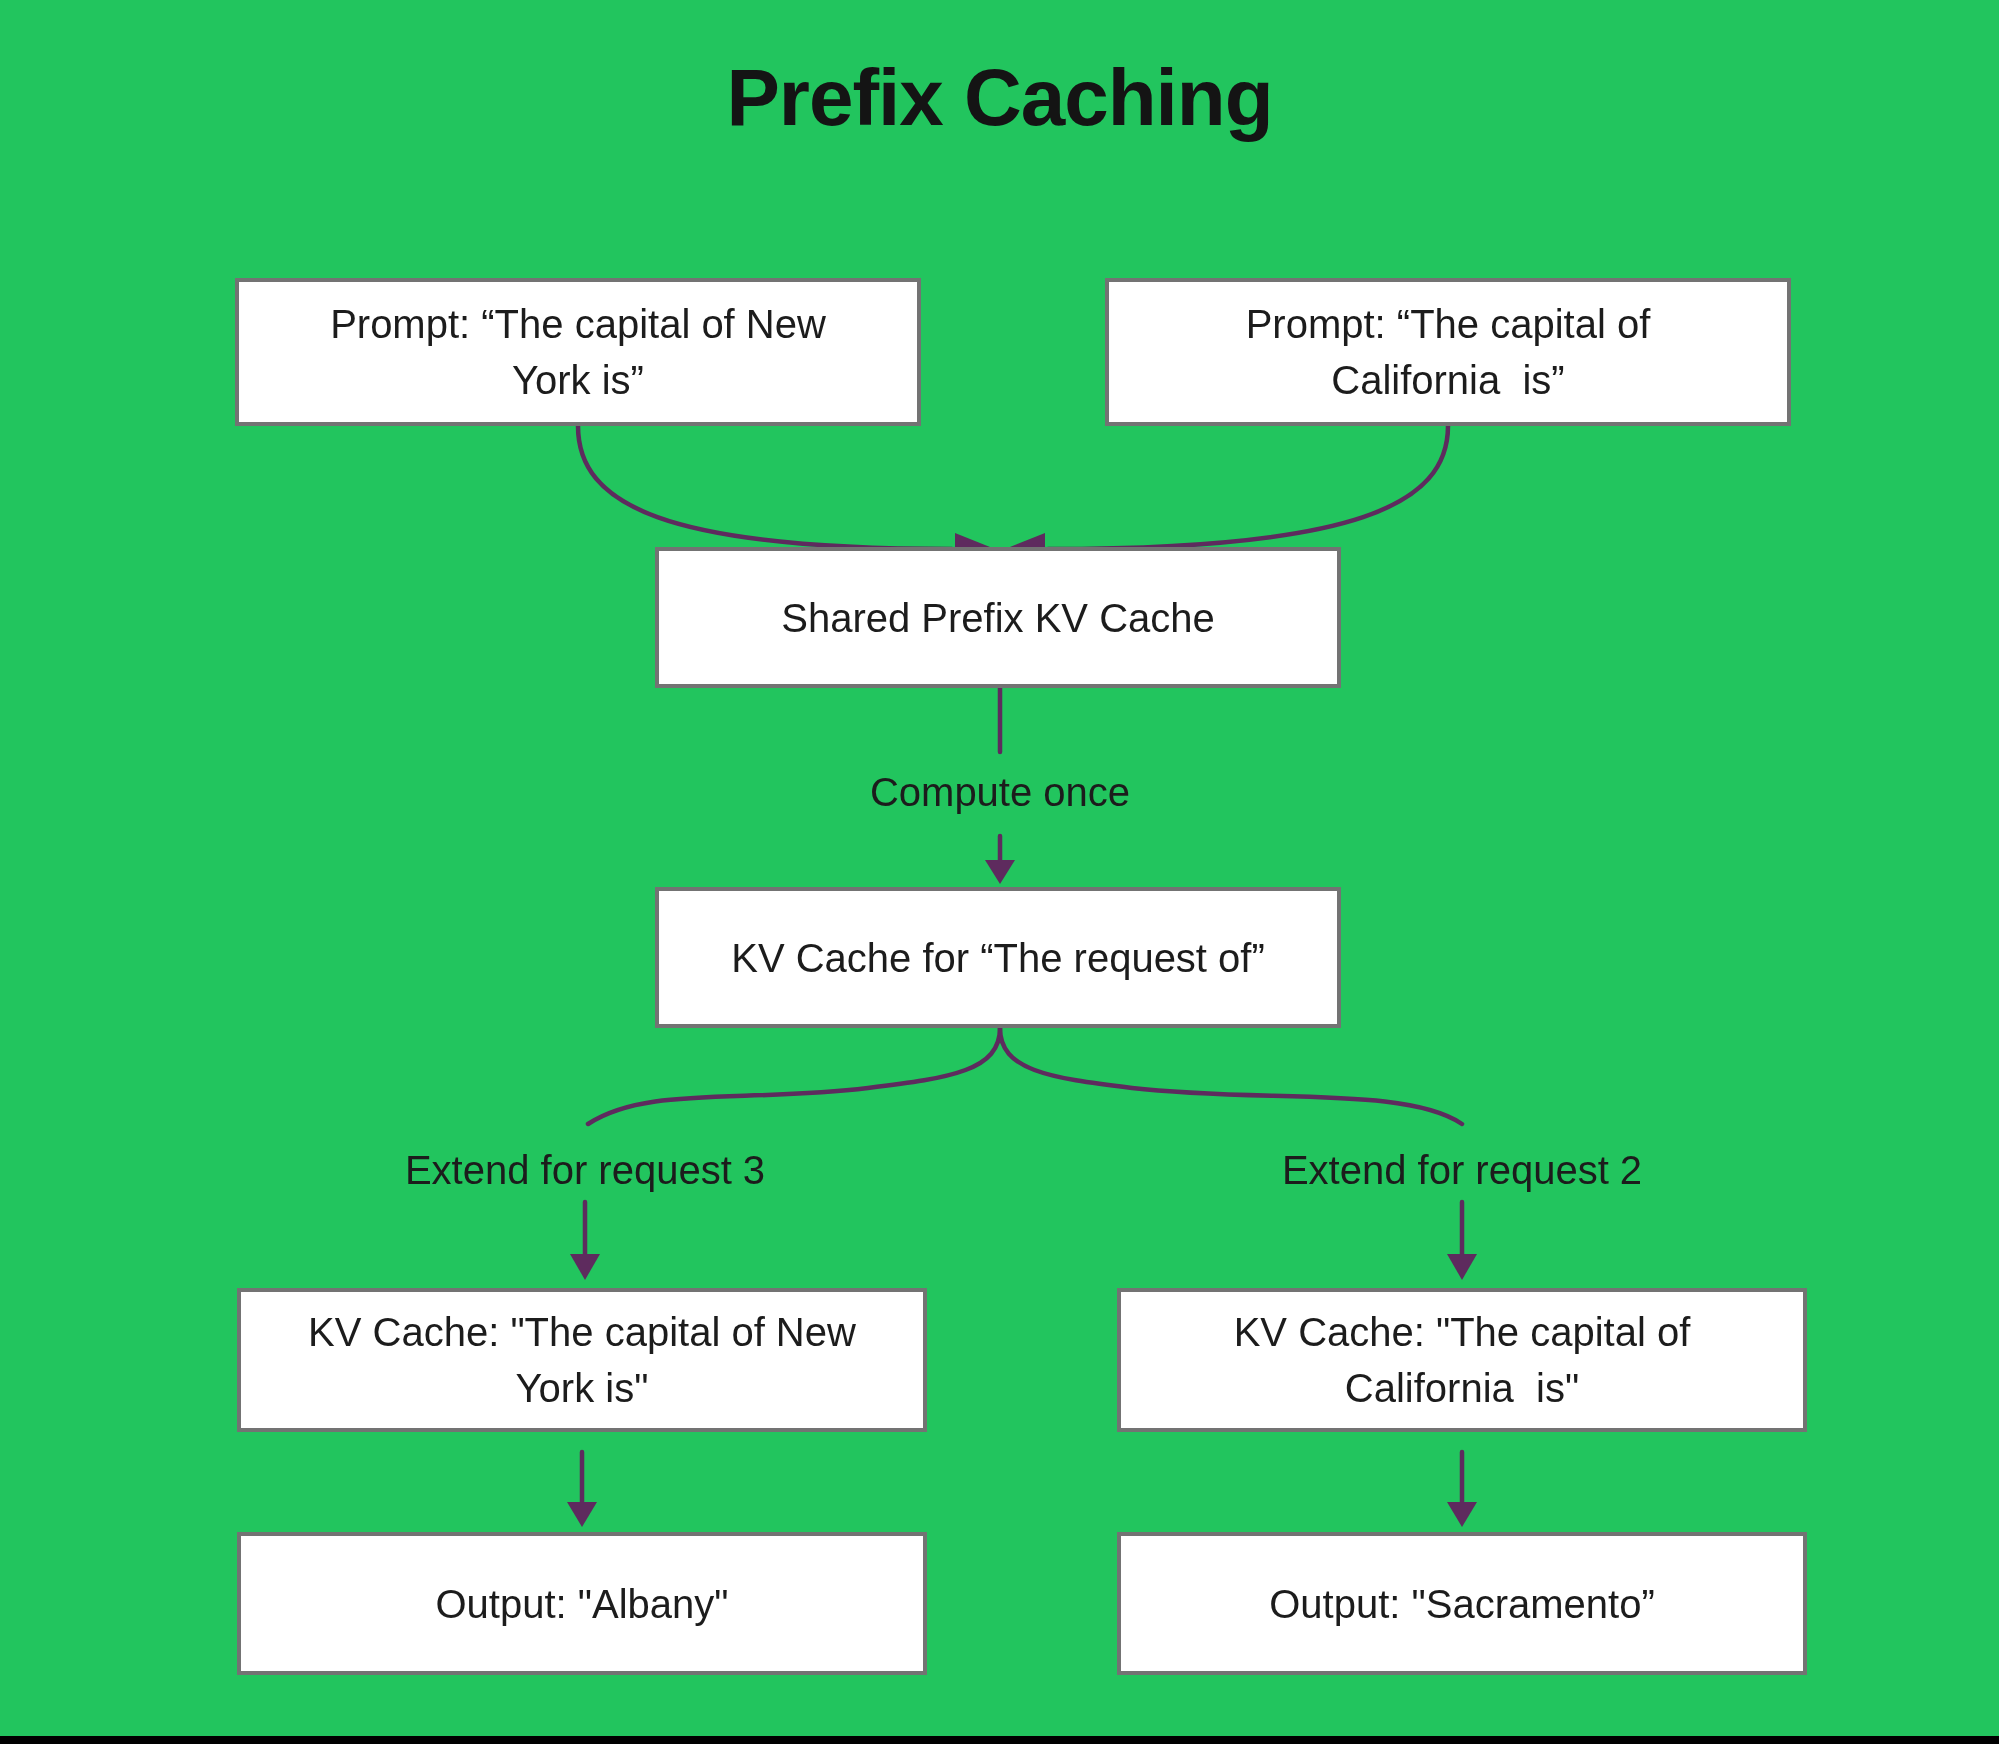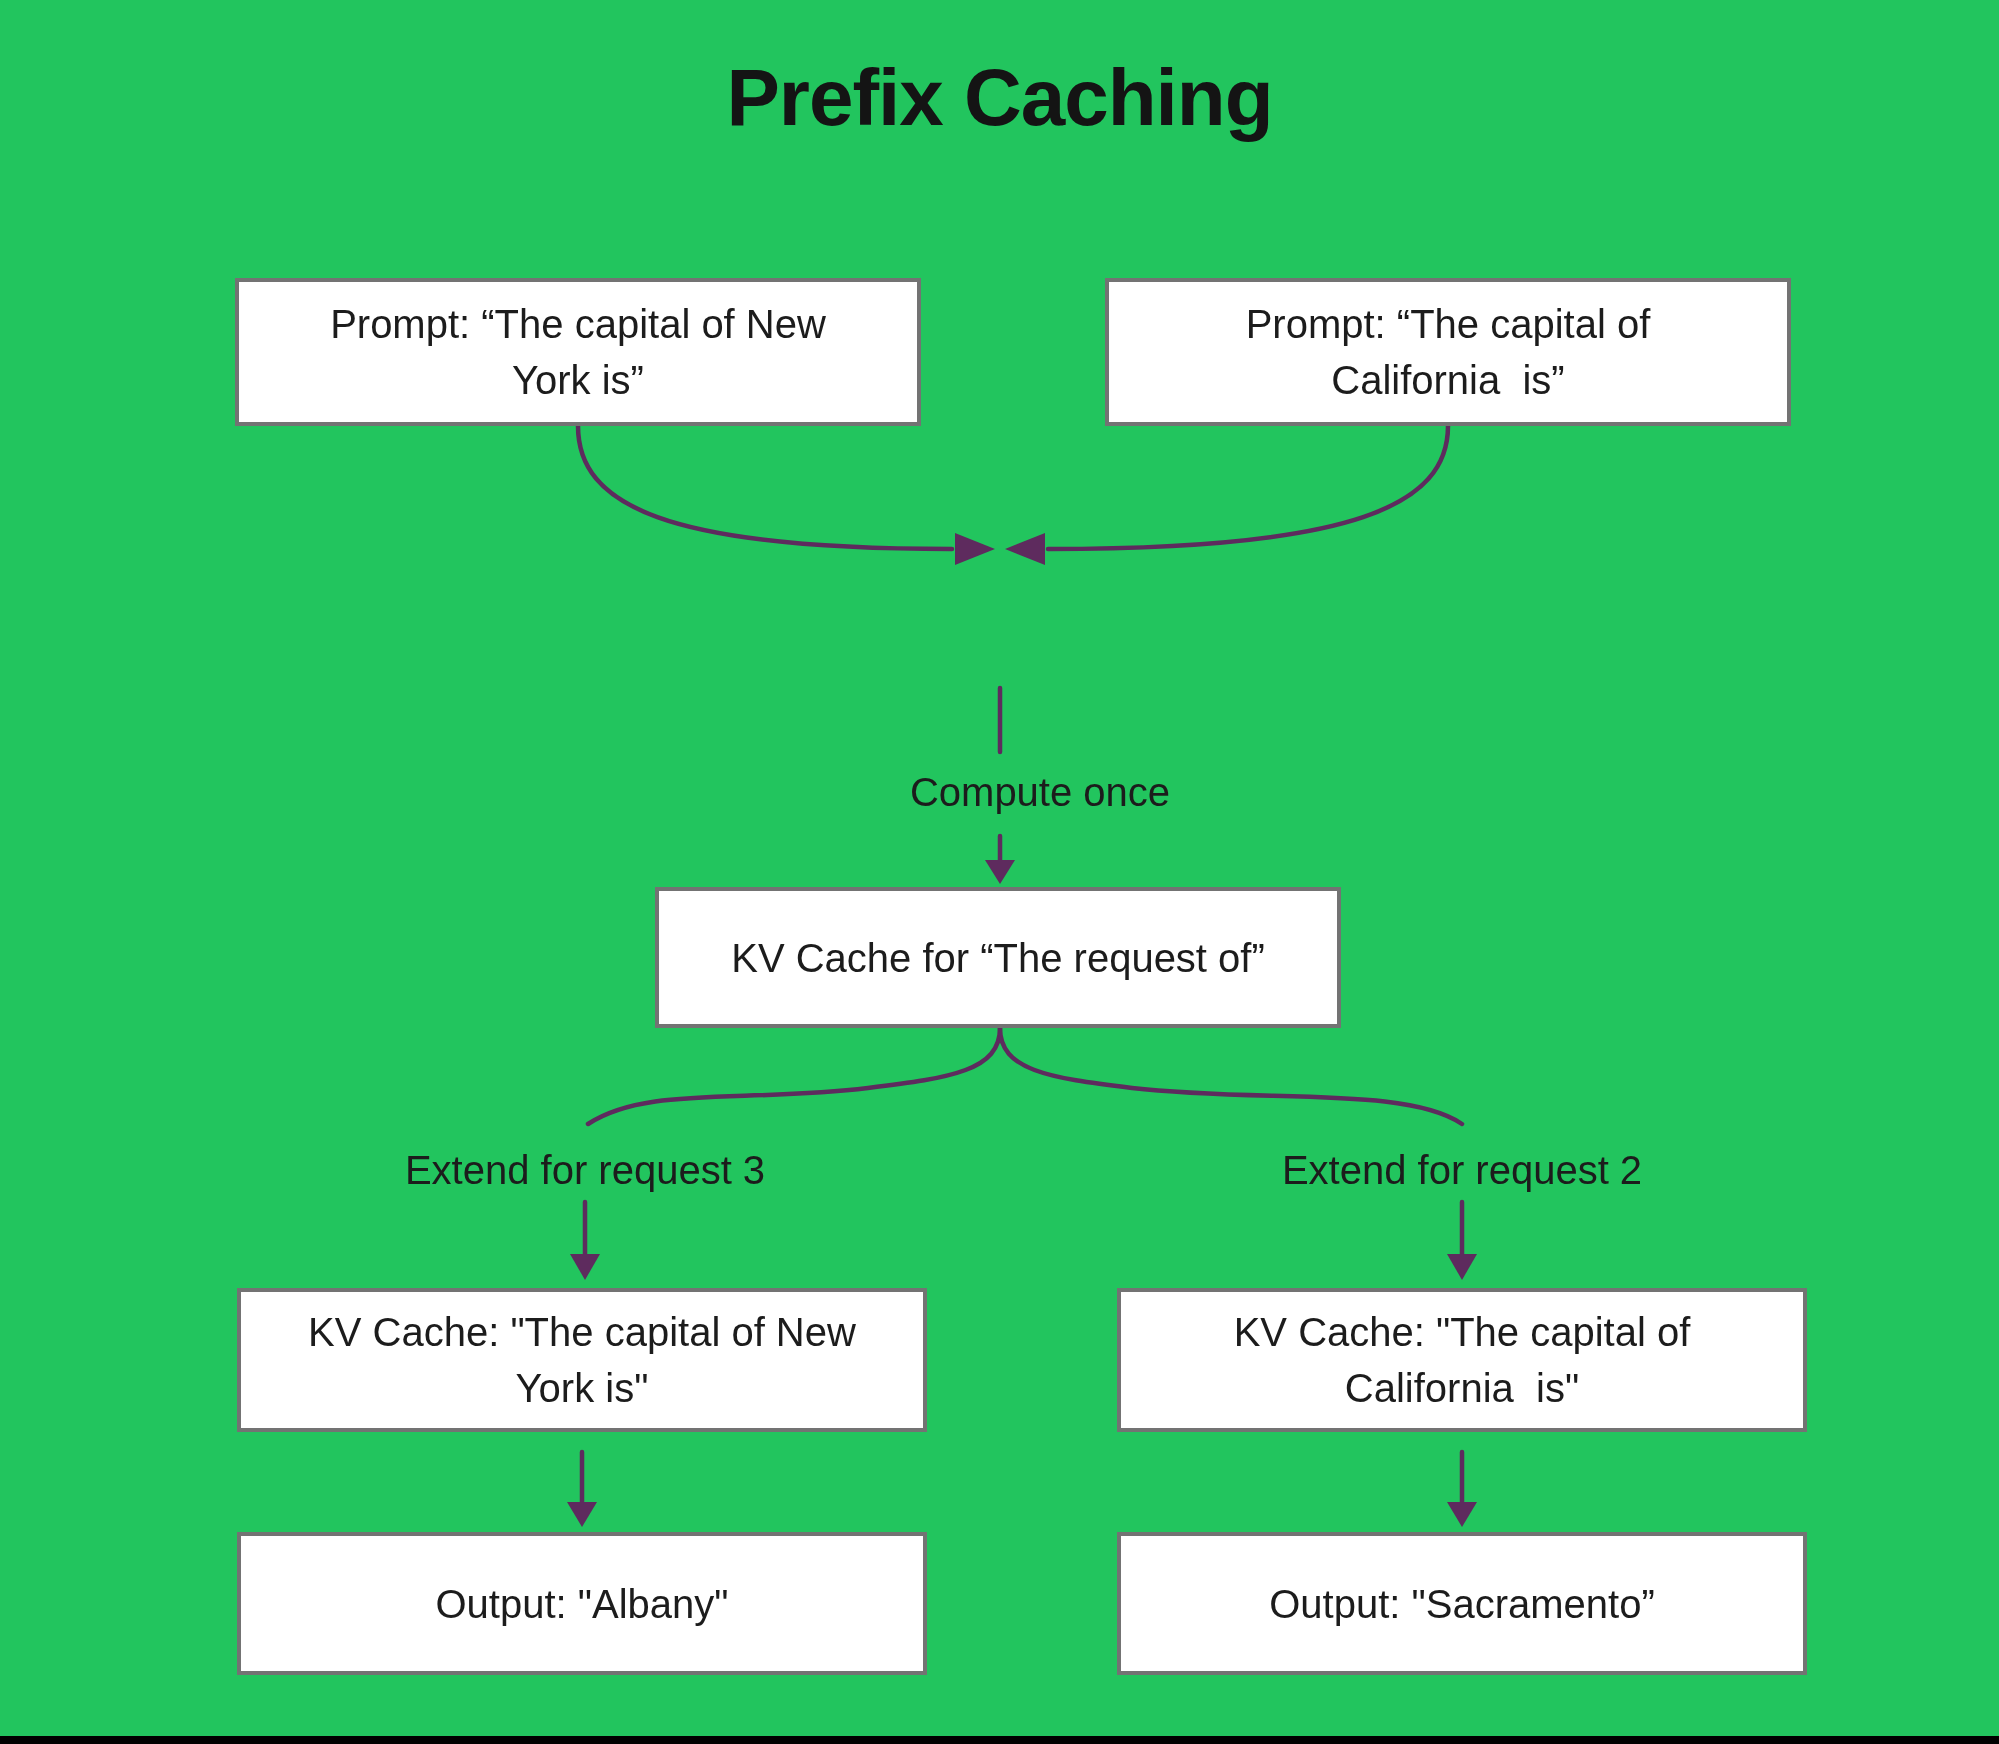--- a/index.html
+++ b/index.html
@@ -100,22 +100,25 @@
 
   <div class="node" style="left:235px; top:278px; width:686px; height:148px;">
     <span class="node-text">Prompt: “The capital of New
 York is”</span>
   </div>
   <div class="node" style="left:1105px; top:278px; width:686px; height:148px;">
     <span class="node-text">Prompt: “The capital of
 California&nbsp; is”</span>
   </div>
 
+  <div class="node" style="left:655px; top:547px; width:686px; height:141px;">
+    <span class="node-text">Shared Prefix KV Cache</span>
+  </div>
 
-  <div class="flow-label" style="left:840px; top:768px; width:400px;">Compute once</div>
+  <div class="flow-label" style="left:800px; top:768px; width:400px;">Compute once</div>
 
   <div class="node" style="left:655px; top:887px; width:686px; height:141px;">
     <span class="node-text">KV Cache for “The request of”</span>
   </div>
 
   <div class="flow-label" style="left:335px; top:1146px; width:500px;">Extend for request 3</div>
   <div class="flow-label" style="left:1212px; top:1146px; width:500px;">Extend for request 2</div>
 
   <div class="node" style="left:237px; top:1288px; width:690px; height:144px;">
     <span class="node-text">KV Cache: "The capital of New

